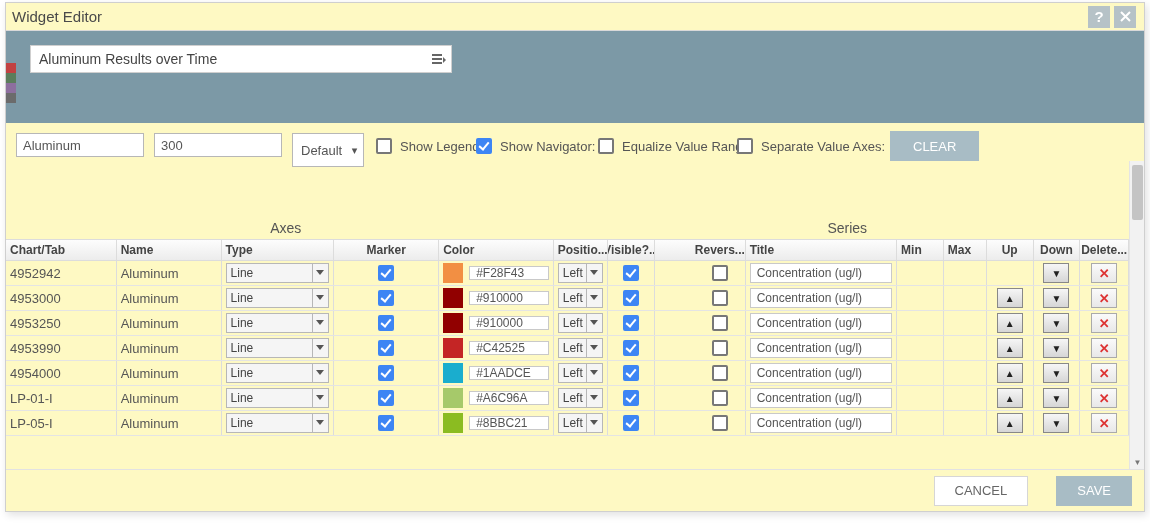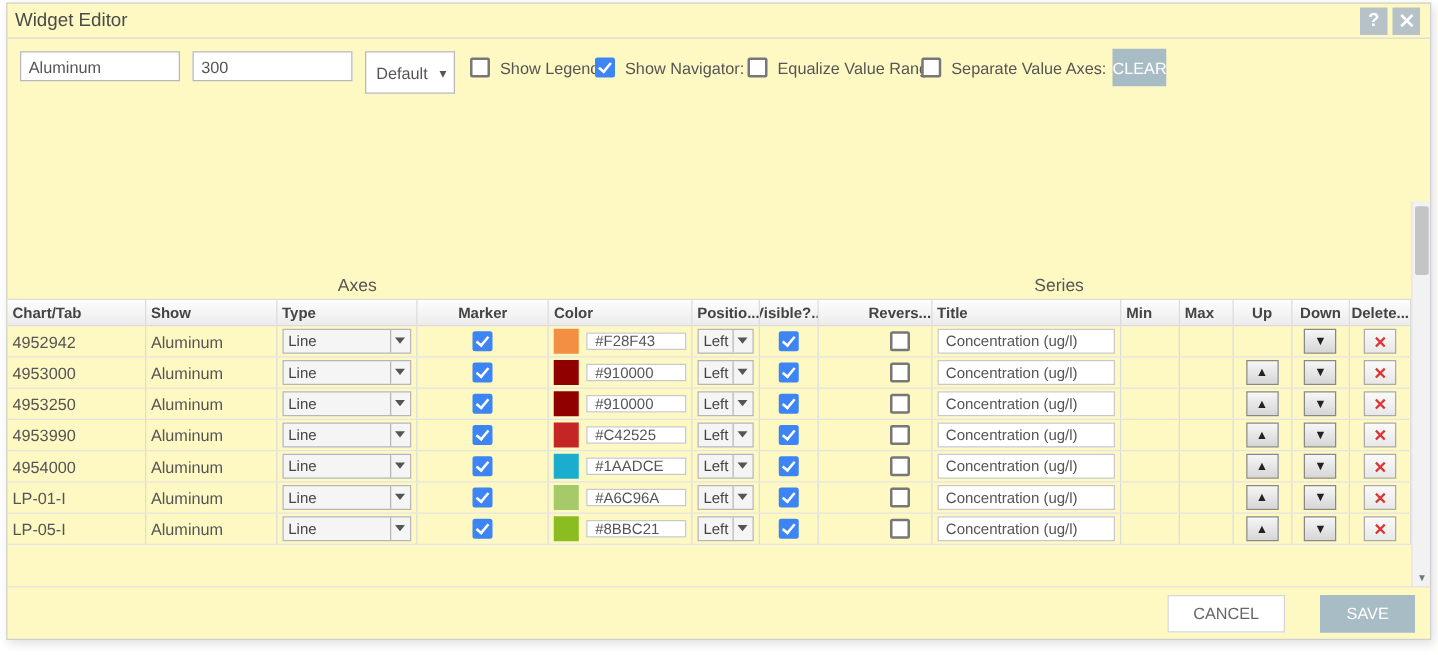--- a/index.html
+++ b/index.html
@@ -137,21 +137,21 @@
     align-items: center;
     gap: 8px;
     font-size: 13px;
     color: #555;
     height: 26px;
   }
   .btn-clear {
     position: absolute;
     top: 8px;
     height: 30px;
-    padding: 0 0;
+    padding: 0 23px;
     background: #a8bcc5;
     color: #fff;
     border: none;
     font-size: 13px;
     display: flex;
     align-items: center;
     justify-content: center;
   }
 
   .grid-area {
@@ -367,20 +367,39 @@
     <div class="titlebar">
       <div class="title">Widget Editor</div>
       <div class="tb-btn">?</div>
       <div class="tb-btn">
         <svg width="11" height="11" viewBox="0 0 11 11">
             <path d="M1 1 L10 10 M10 1 L1 10" stroke="#fff" stroke-width="2"></path>
           </svg>
       </div>
     </div>
 
+    <div class="banner">
+      <div class="swatch-col" id="side-swatches">
+          <div class="sw" style="background: rgb(194, 65, 65);"></div>
+          <div class="sw" style="background: rgb(91, 125, 91);"></div>
+          <div class="sw" style="background: rgb(141, 111, 158);"></div>
+          <div class="sw" style="background: rgb(107, 107, 107);"></div>
+        </div>
+      <div class="title-field">
+        <div class="txt">Aluminum Results over Time</div>
+        <div class="ic">
+          <svg width="14" height="12" viewBox="0 0 14 12">
+              <rect x="0" y="1" width="10" height="2" fill="#666"></rect>
+              <rect x="0" y="5" width="10" height="2" fill="#666"></rect>
+              <rect x="0" y="9" width="10" height="2" fill="#666"></rect>
+              <path d="M11 4 L14 7 L11 10 Z" fill="#666"></path>
+            </svg>
+        </div>
+      </div>
+    </div>
 
     <div class="controls-row">
       <div class="inp" style="left:10px; width:128px;">Aluminum</div>
       <div class="inp" style="left:148px; width:128px;">300</div>
       <div class="sel" style="left:286px;">
           <span>Default</span>
         </div>
 
       <div class="opt" style="left:370px;">
         <span class="chk"></span>
@@ -406,21 +425,21 @@
 
     <div class="grid-area">
 
       <div class="grid-head-fixed">
         <div class="sup-head">
           <div class="cell" style="width:560px;">Axes</div>
           <div class="cell" style="width:564px;">Series</div>
         </div>
         <div class="col-head">
           <div class="cell w-chart">Chart/Tab</div>
-          <div class="cell w-name">Show</div>
+          <div class="cell w-name">Name</div>
           <div class="cell w-type">Type</div>
           <div class="cell w-marker">Marker</div>
           <div class="cell w-color">Color</div>
           <div class="cell w-pos">Positio...</div>
           <div class="cell w-vis">Visible?...</div>
           <div class="cell w-rev">Revers...</div>
           <div class="cell w-title">Title</div>
           <div class="cell w-min">Min</div>
           <div class="cell w-max">Max</div>
           <div class="cell w-up">Up</div>

